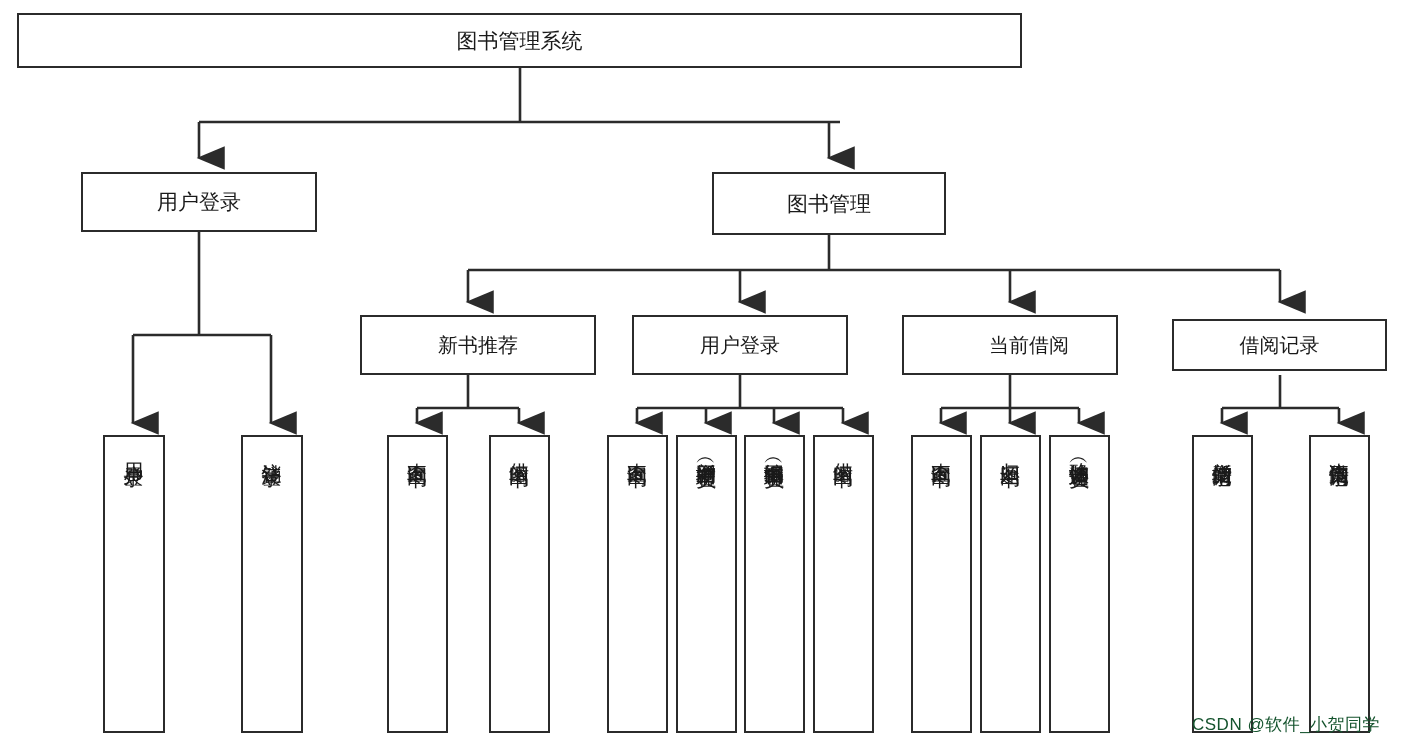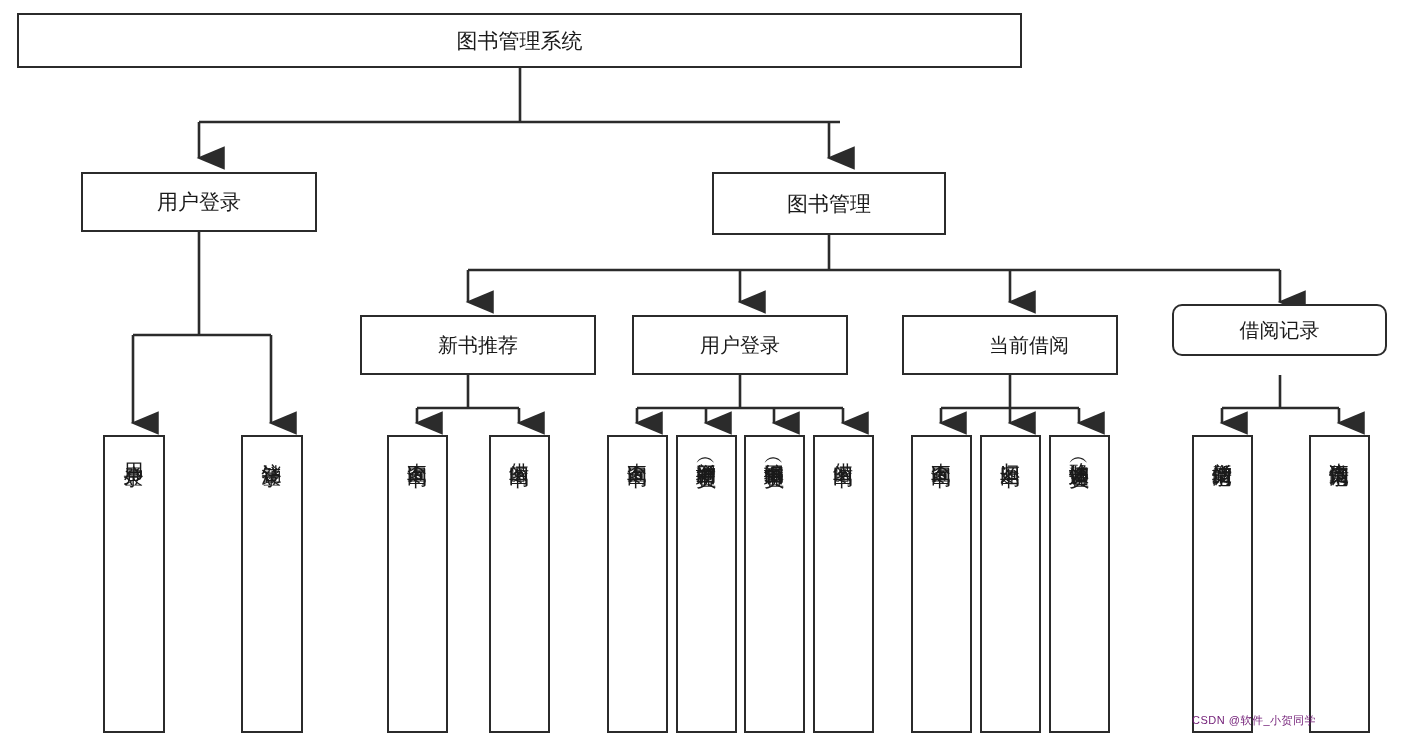--- a/index.html
+++ b/index.html
@@ -58,22 +58,22 @@
     line-height: 1.0;
     white-space: nowrap;
   }
   .node.leaf.tall .vtext {
     letter-spacing: 1px;
   }
   .watermark {
     position: absolute;
     left: 1192px;
     top: 713px;
-    font-size: 11px;
-    color: #701a75;
+    font-size: 17px;
+    color: #14532d;
     white-space: nowrap;
     letter-spacing: 0.5px;
   }
 </style>
 </head>
 <body>
 
 <div id="canvas">
 
   <svg class="edges" viewBox="0 0 1405 747">
@@ -139,21 +139,21 @@
 
   <div class="node lvl2" style="left:360px; top:315px; width:236px; height:60px;">
     <span>新书推荐</span>
   </div>
   <div class="node lvl2" style="left:632px; top:315px; width:216px; height:60px;">
     <span>用户登录</span>
   </div>
   <div class="node lvl2" style="left:902px; top:315px; width:216px; height:60px;padding-left:38px;">
     <span>当前借阅</span>
   </div>
-  <div class="node lvl2" style="left:1172px; top:304px; width:215px; height:52px;border-radius:10px;">
+  <div class="node lvl2" style="left:1172px; top:319px; width:215px; height:52px;">
     <span>借阅记录</span>
   </div>
 
   <div class="node leaf" style="left:103px; top:435px; width:62px; height:298px;">
     <span class="vtext">用户登录</span>
   </div>
   <div class="node leaf" style="left:241px; top:435px; width:62px; height:298px;">
     <span class="vtext">注销登录</span>
   </div>
 

